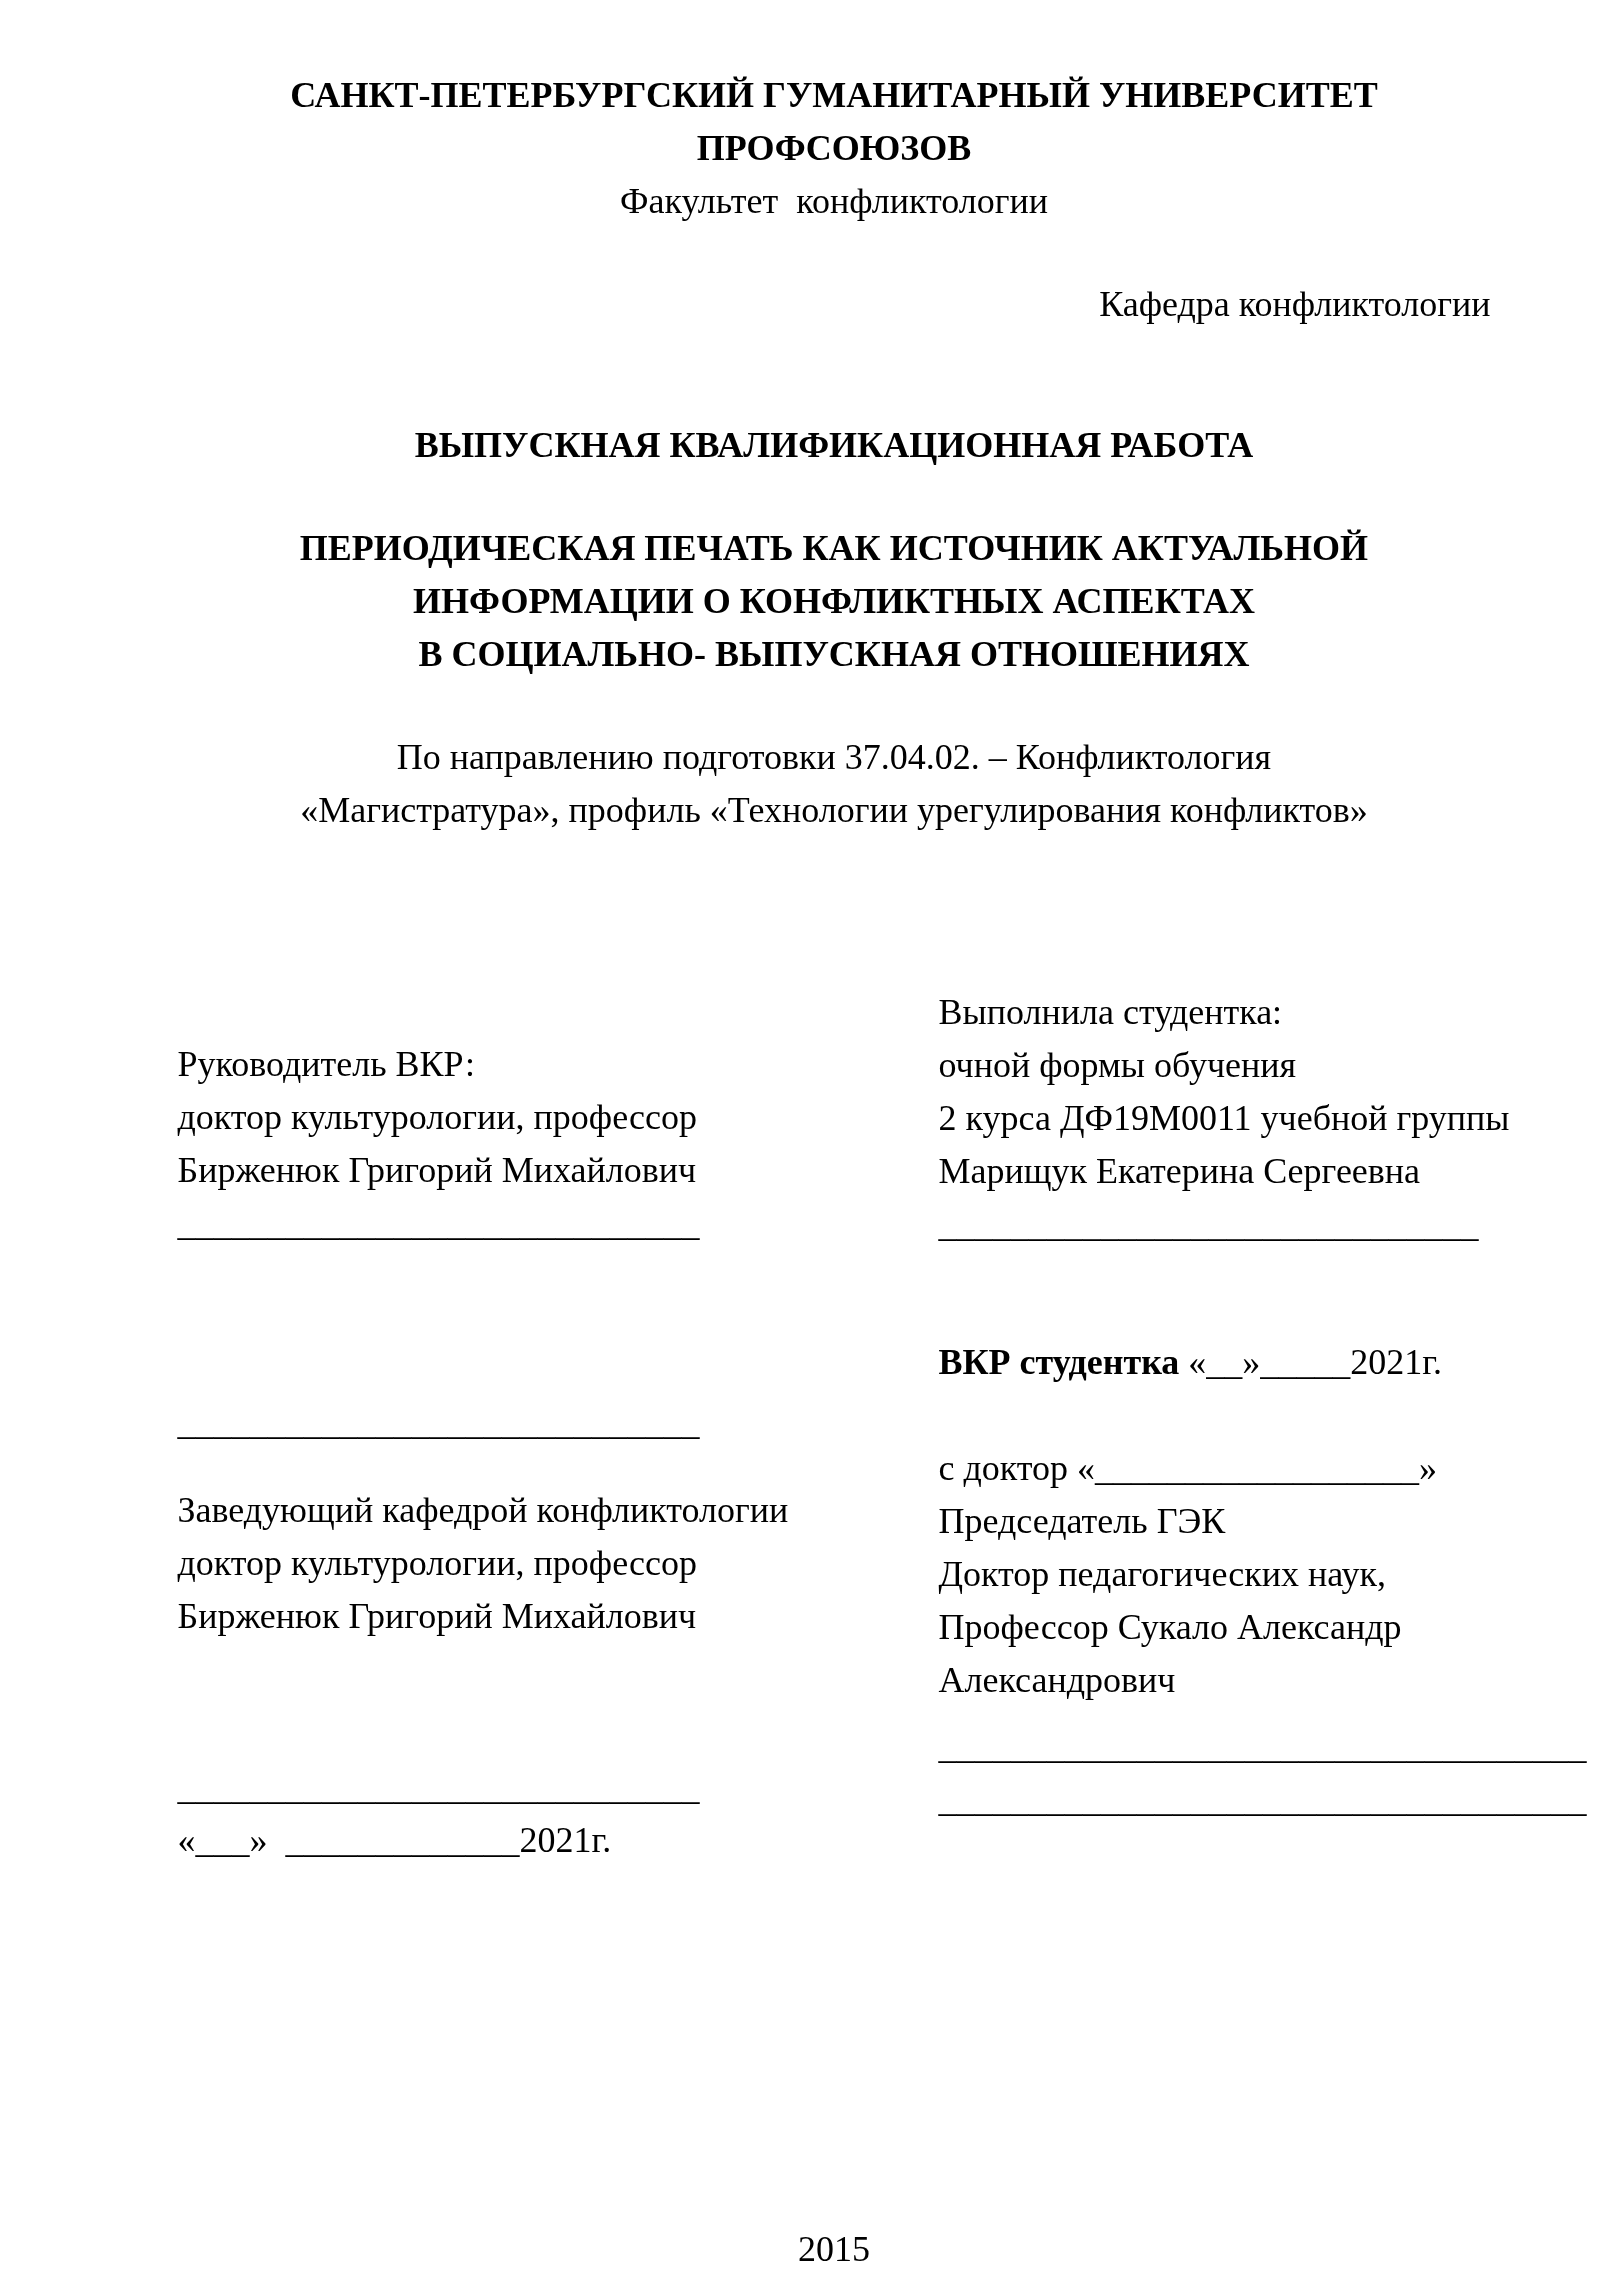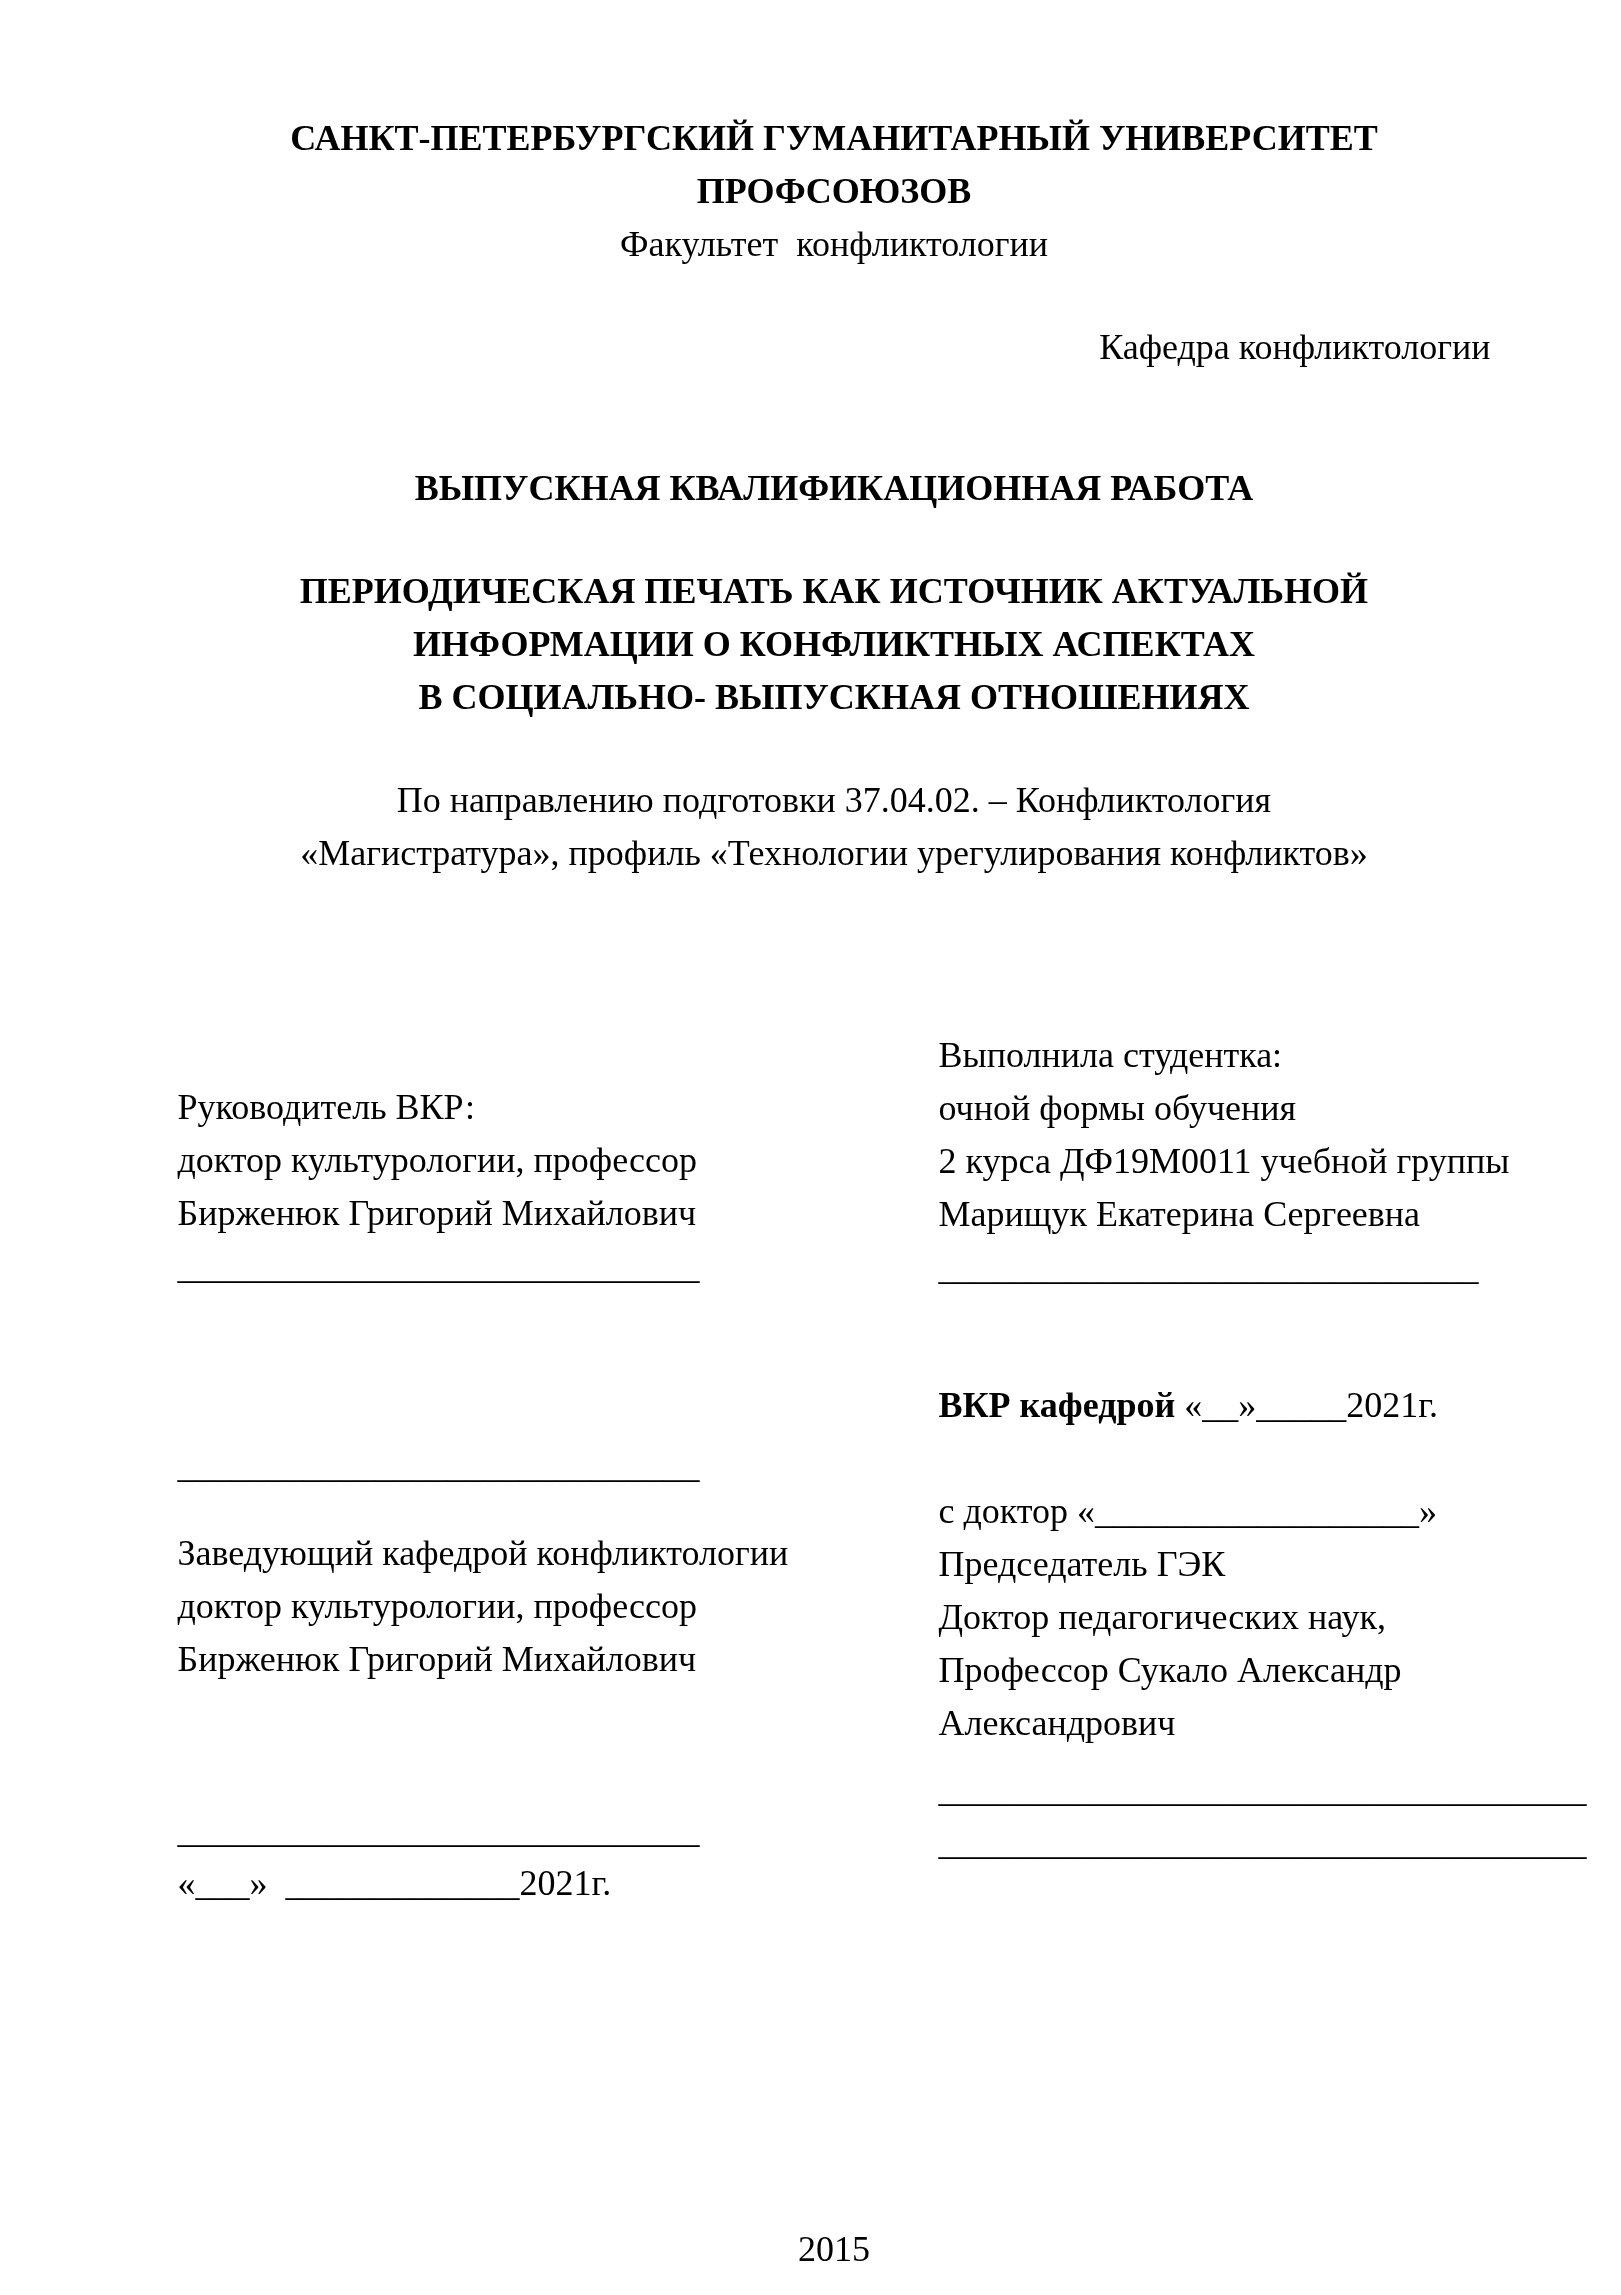--- a/index.html
+++ b/index.html
@@ -11,21 +11,21 @@
     position: relative;
     width: 1564px;
     height: 2295px;
     margin: 0 auto;
     background: #ffffff;
     color: #000000;
     font-family: "Liberation Serif", "DejaVu Serif", serif;
     font-size: 36px;
     line-height: 53px;
     box-sizing: border-box;
-    padding: 112px 102px 19px 149px;
+    padding: 69px 102px 19px 149px;
     display: flex;
     flex-direction: column;
     overflow: hidden;
   }
   .bold { font-weight: bold; }
   .pre { white-space: pre; }
   .line { min-height: 53px; }
 
   .university { font-weight: bold; text-align: center; }
   .faculty { text-align: center; white-space: pre; }
@@ -113,21 +113,21 @@
       <div class="line pre">«___»  _____________2021г.</div>
     </div>
 
     <div class="col-right">
       <div class="line">Выполнила студентка:</div>
       <div class="line">очной формы обучения</div>
       <div class="line">2 курса ДФ19М0011 учебной группы</div>
       <div class="line">Марищук Екатерина Сергеевна</div>
       <div class="line">______________________________</div>
       <div class="spacer-108"></div>
-      <div class="line"><span class="bold">ВКР кафедрой</span> <span>«__»_____2021г.</span></div>
+      <div class="line"><span class="bold">ВКР студентка</span> <span>«__»_____2021г.</span></div>
       <div class="spacer-68"></div>
       <div class="line">с доктор «__________________»</div>
       <div class="line">Председатель ГЭК</div>
       <div class="line">Доктор педагогических наук,</div>
       <div class="line">Профессор Сукало Александр</div>
       <div class="line">Александрович</div>
       <div class="spacer-16"></div>
       <div class="line">____________________________________</div>
       <div class="line">____________________________________</div>
     </div>

